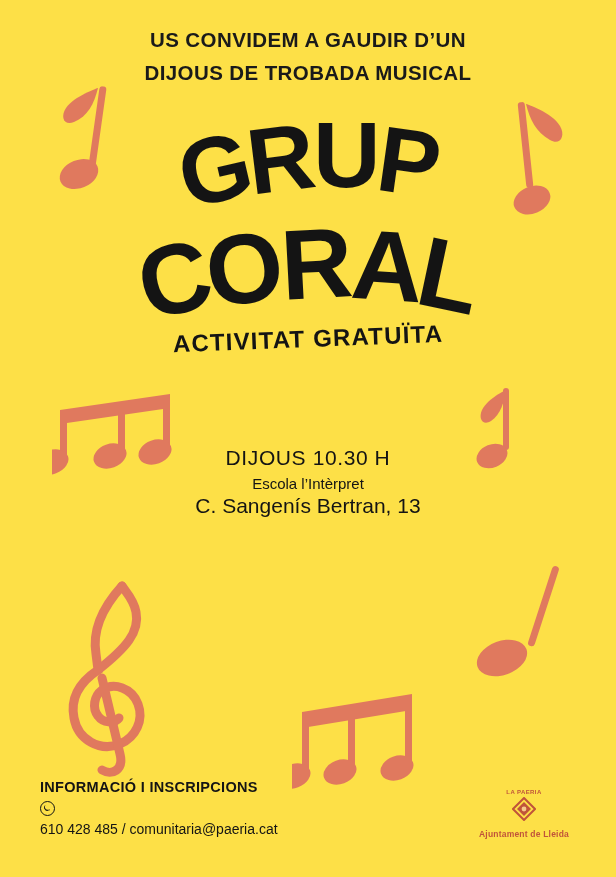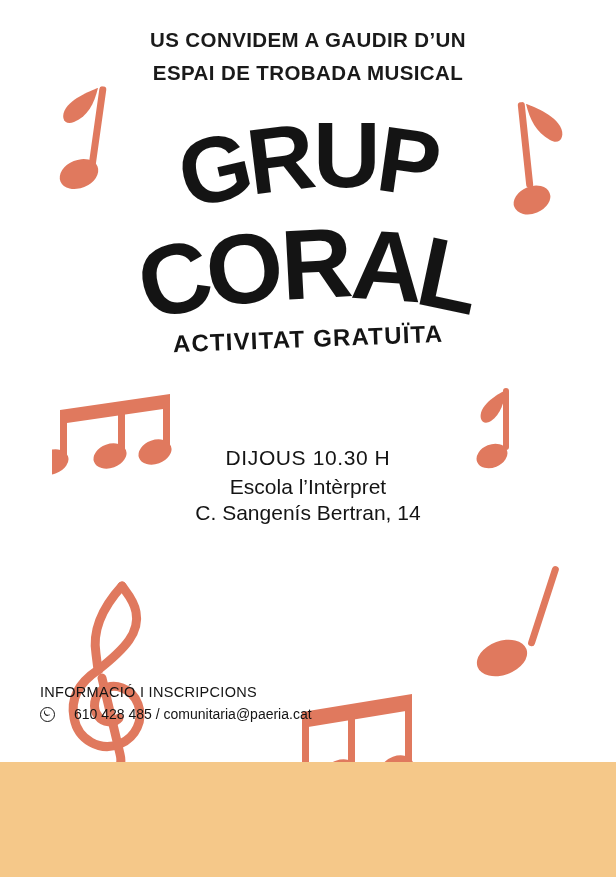--- a/index.html
+++ b/index.html
@@ -9,22 +9,22 @@
   body {
     width: 616px;
     height: 877px;
     background: #f5c889;
     font-family: "Liberation Sans", sans-serif;
     overflow: hidden;
   }
   .poster {
     position: relative;
     width: 616px;
-    height: 762px;
-    background: #ffffff;
+    height: 877px;
+    background: #fde047;
     overflow: hidden;
   }
 
   
   .notes {
     position: absolute;
     inset: 0;
     pointer-events: none;
   }
   .note {
@@ -94,47 +94,48 @@
     text-align: center;
     color: #141414;
   }
   .session .day {
     font-size: 21px;
     font-weight: normal;
     letter-spacing: 0.6px;
     margin-bottom: 5px;
   }
   .session .place {
-    font-size: 21px;
+    font-size: 15px;
     margin-bottom: 2px;
   }
   .session .addr {
     font-size: 21px;
   }
   #session-1 { top: 446px; }
   #session-2 { top: 558px; }
 
   
   .footer {
     position: absolute;
     left: 40px;
     bottom: 40px;
     color: #141414;
   }
   .footer .f-title {
     font-size: 14.5px;
-    font-weight: normal;
+    font-weight: bold;
     letter-spacing: 0.3px;
     margin-bottom: 6px;
   }
   .footer .f-contact {
     font-size: 14px;
     display: flex;
-    align-items: center;
-    gap: 19px;
+    align-items: flex-start;
+    gap: 5px;
+    flex-direction: column;
   }
   .wa-icon {
     display: inline-block;
     width: 13px;
     height: 13px;
     border: 1.6px solid #141414;
     border-radius: 50%;
     position: relative;
   }
   .wa-icon::after {
@@ -227,42 +228,51 @@
       <rect x="10" y="22" width="7" height="58" fill="#e0795e"></rect>
       <rect x="56" y="15" width="7" height="62" fill="#e0795e"></rect>
       <rect x="113" y="6" width="7" height="66" fill="#e0795e"></rect>
       <ellipse cx="2" cy="86" rx="17" ry="12" fill="#e0795e" transform="rotate(-20 2 86)"></ellipse>
       <ellipse cx="48" cy="82" rx="17" ry="12" fill="#e0795e" transform="rotate(-20 48 82)"></ellipse>
       <ellipse cx="105" cy="78" rx="17" ry="12" fill="#e0795e" transform="rotate(-20 105 78)"></ellipse>
     </svg>
   </div>
 
   <div class="head" id="head-line1">US CONVIDEM A GAUDIR D’UN</div>
-  <div class="head" id="head-line2">ESPAI DE TROBADA MUSICAL</div>
+  <div class="head" id="head-line2">DIJOUS DE TROBADA MUSICAL</div>
 
   <div class="bigtitle-wrap">
     <div class="arc" id="arc-grup">
       <span style="transform:rotate(-13deg) translateY(14px);">G</span><span style="transform:rotate(-7deg) translateY(3px);">R</span><span style="transform:rotate(0deg) translateY(-1px);">U</span><span style="transform:rotate(8deg) translateY(6px);">P</span>
     </div>
     <div class="arc" id="arc-coral">
       <span style="transform:rotate(-14deg) translateY(16px);">C</span><span style="transform:rotate(-9deg) translateY(5px);">O</span><span style="transform:rotate(-3deg) translateY(0px);">R</span><span style="transform:rotate(4deg) translateY(2px);">A</span><span style="transform:rotate(12deg) translateY(12px);">L</span>
     </div>
   </div>
 
   <div class="subtitle">ACTIVITAT GRATUÏTA</div>
 
   <div class="session" id="session-1">
     <div class="day">DIJOUS 10.30 H</div>
     <div class="place">Escola l’Intèrpret</div>
-    <div class="addr">C. Sangenís Bertran, 14</div>
+    <div class="addr">C. Sangenís Bertran, 13</div>
   </div>
 
 
   <div class="footer">
     <div class="f-title">INFORMACIÓ I INSCRIPCIONS</div>
     <div class="f-contact">
       <span class="wa-icon"></span>
       <span>610 428 485 / comunitaria@paeria.cat</span>
     </div>
   </div>
 
+  <div class="logo">
+    <div class="l-top">LA PAERIA</div>
+    <svg class="l-mark" viewBox="0 0 24 24">
+      <path d="M12 1 L23 12 L12 23 L1 12 Z" fill="none" stroke="#c0543a" stroke-width="2"></path>
+      <path d="M12 5 L19 12 L12 19 L5 12 Z" fill="#c0543a"></path>
+      <circle cx="12" cy="12" r="2.4" fill="#f5c98b"></circle>
+    </svg>
+    <div class="l-name">Ajuntament de Lleida</div>
+  </div>
 
 </div>
 
 </body></html>

